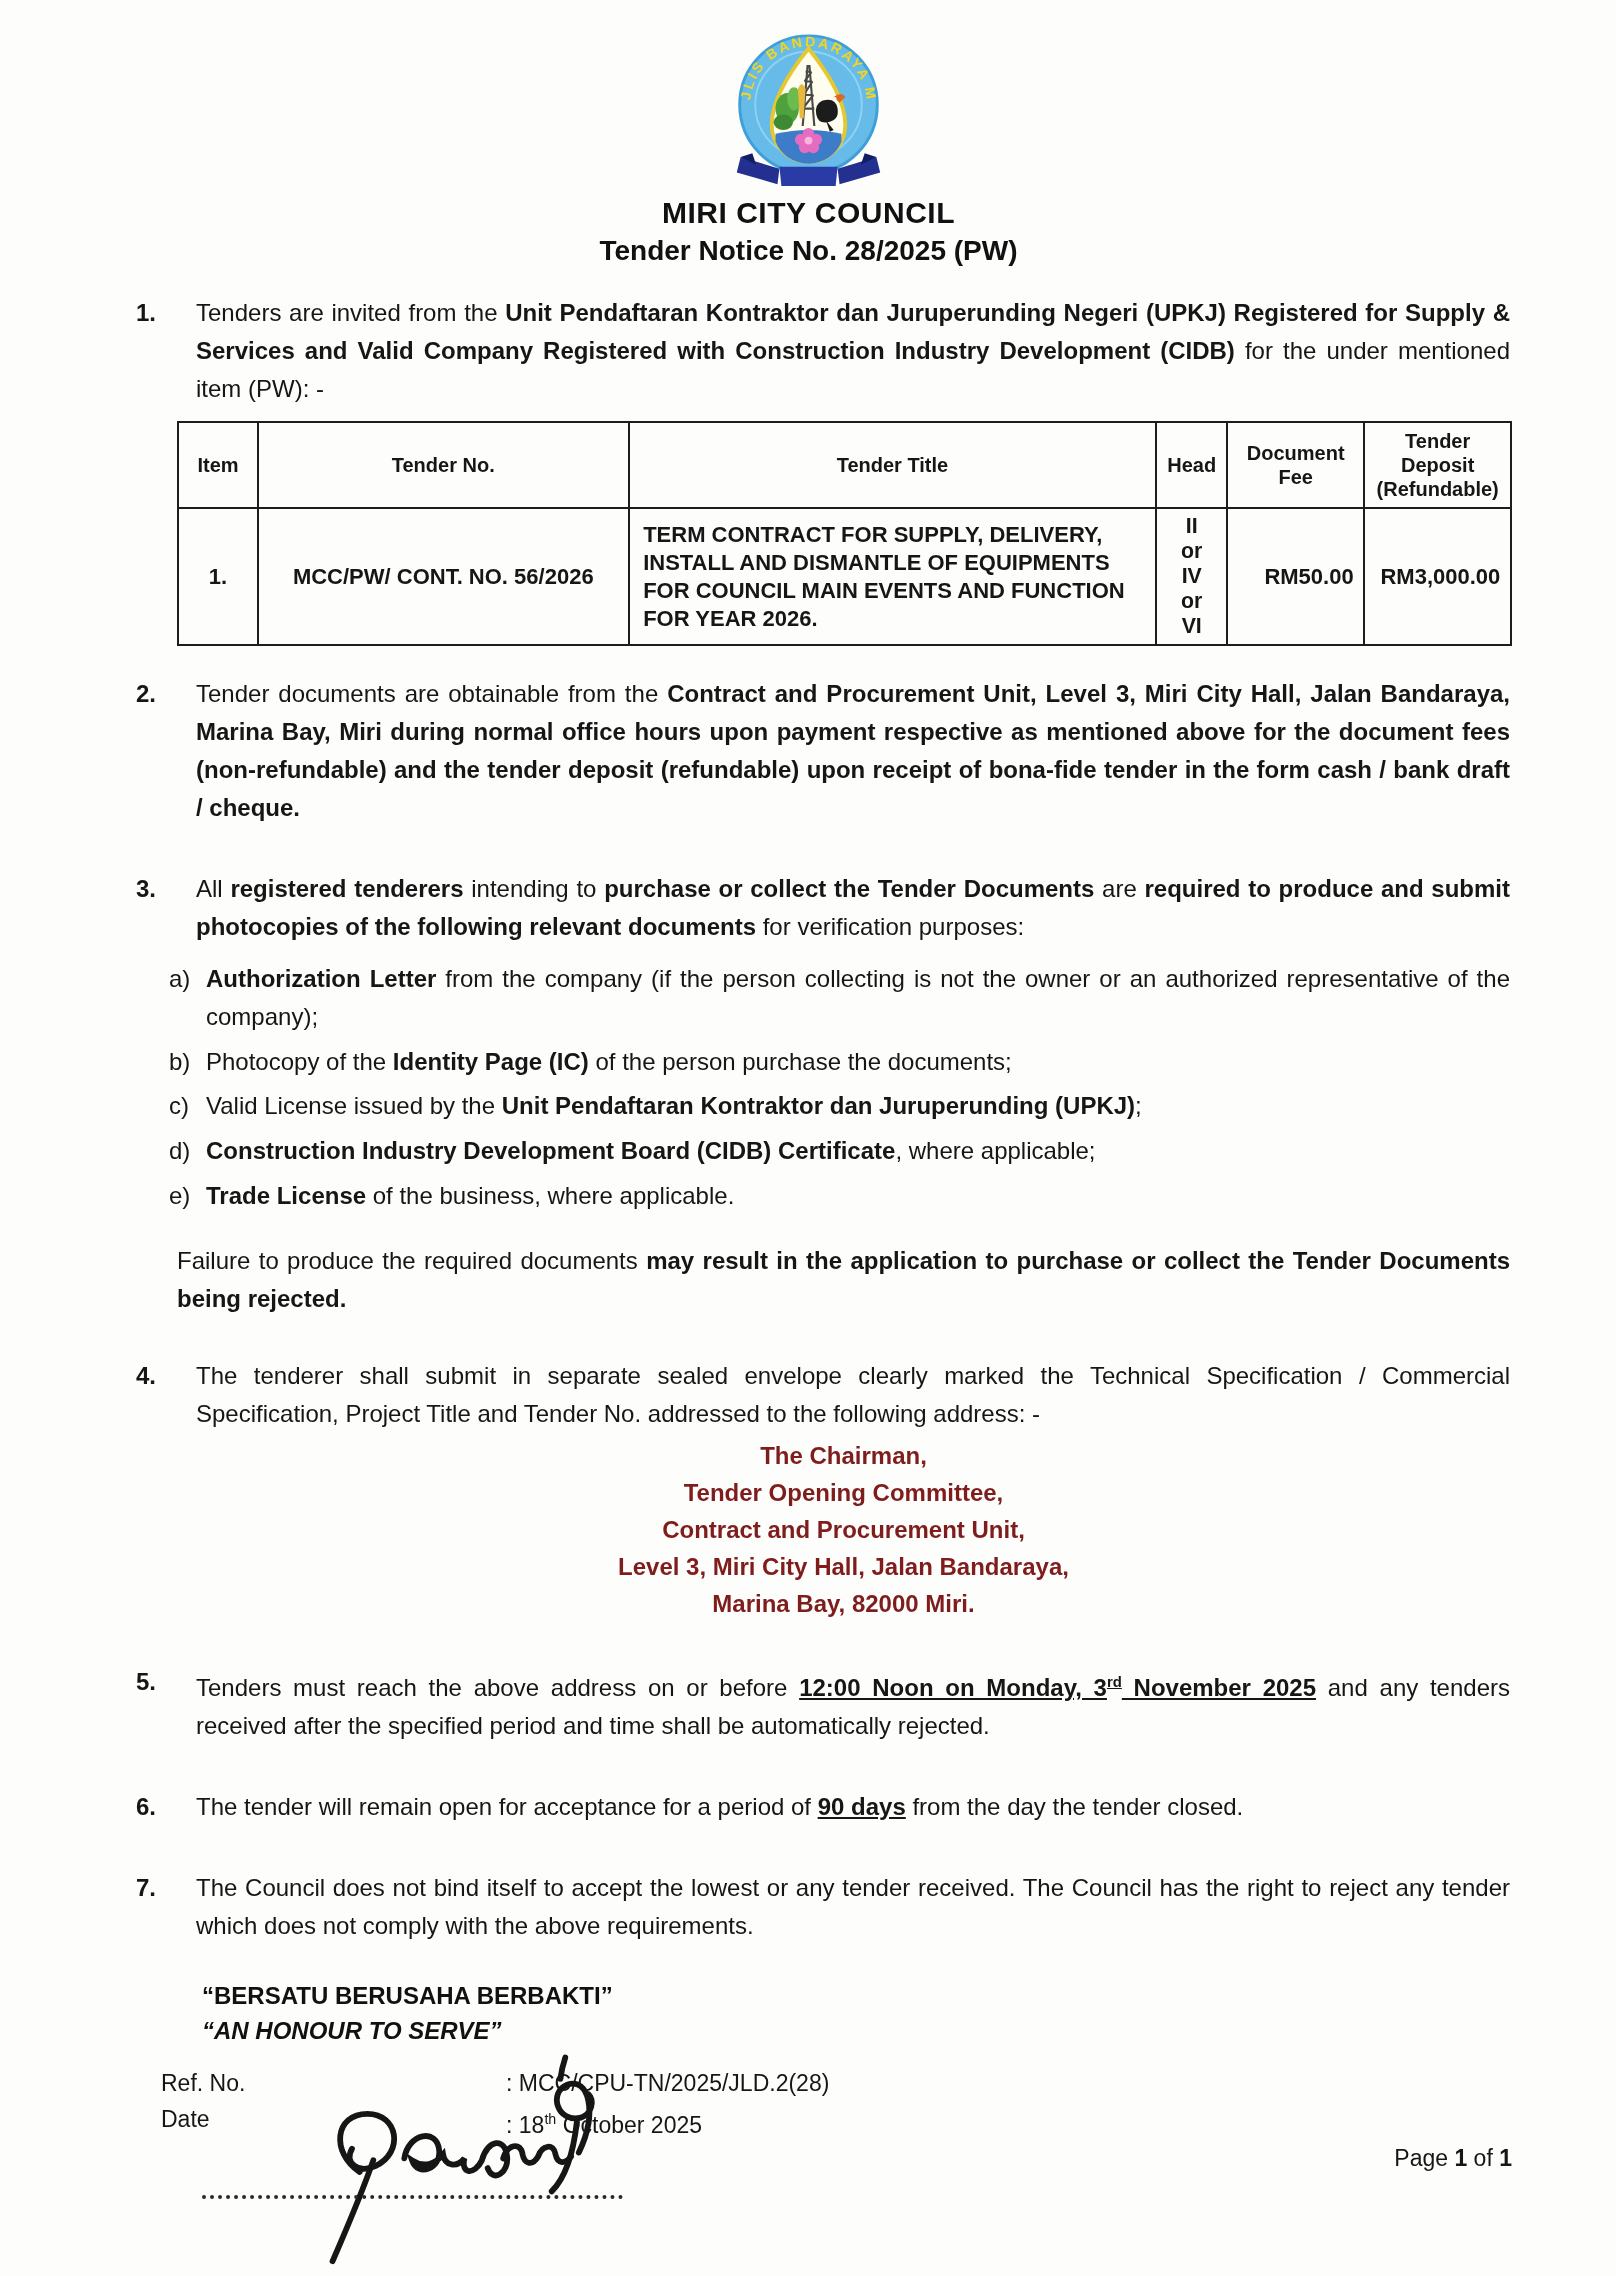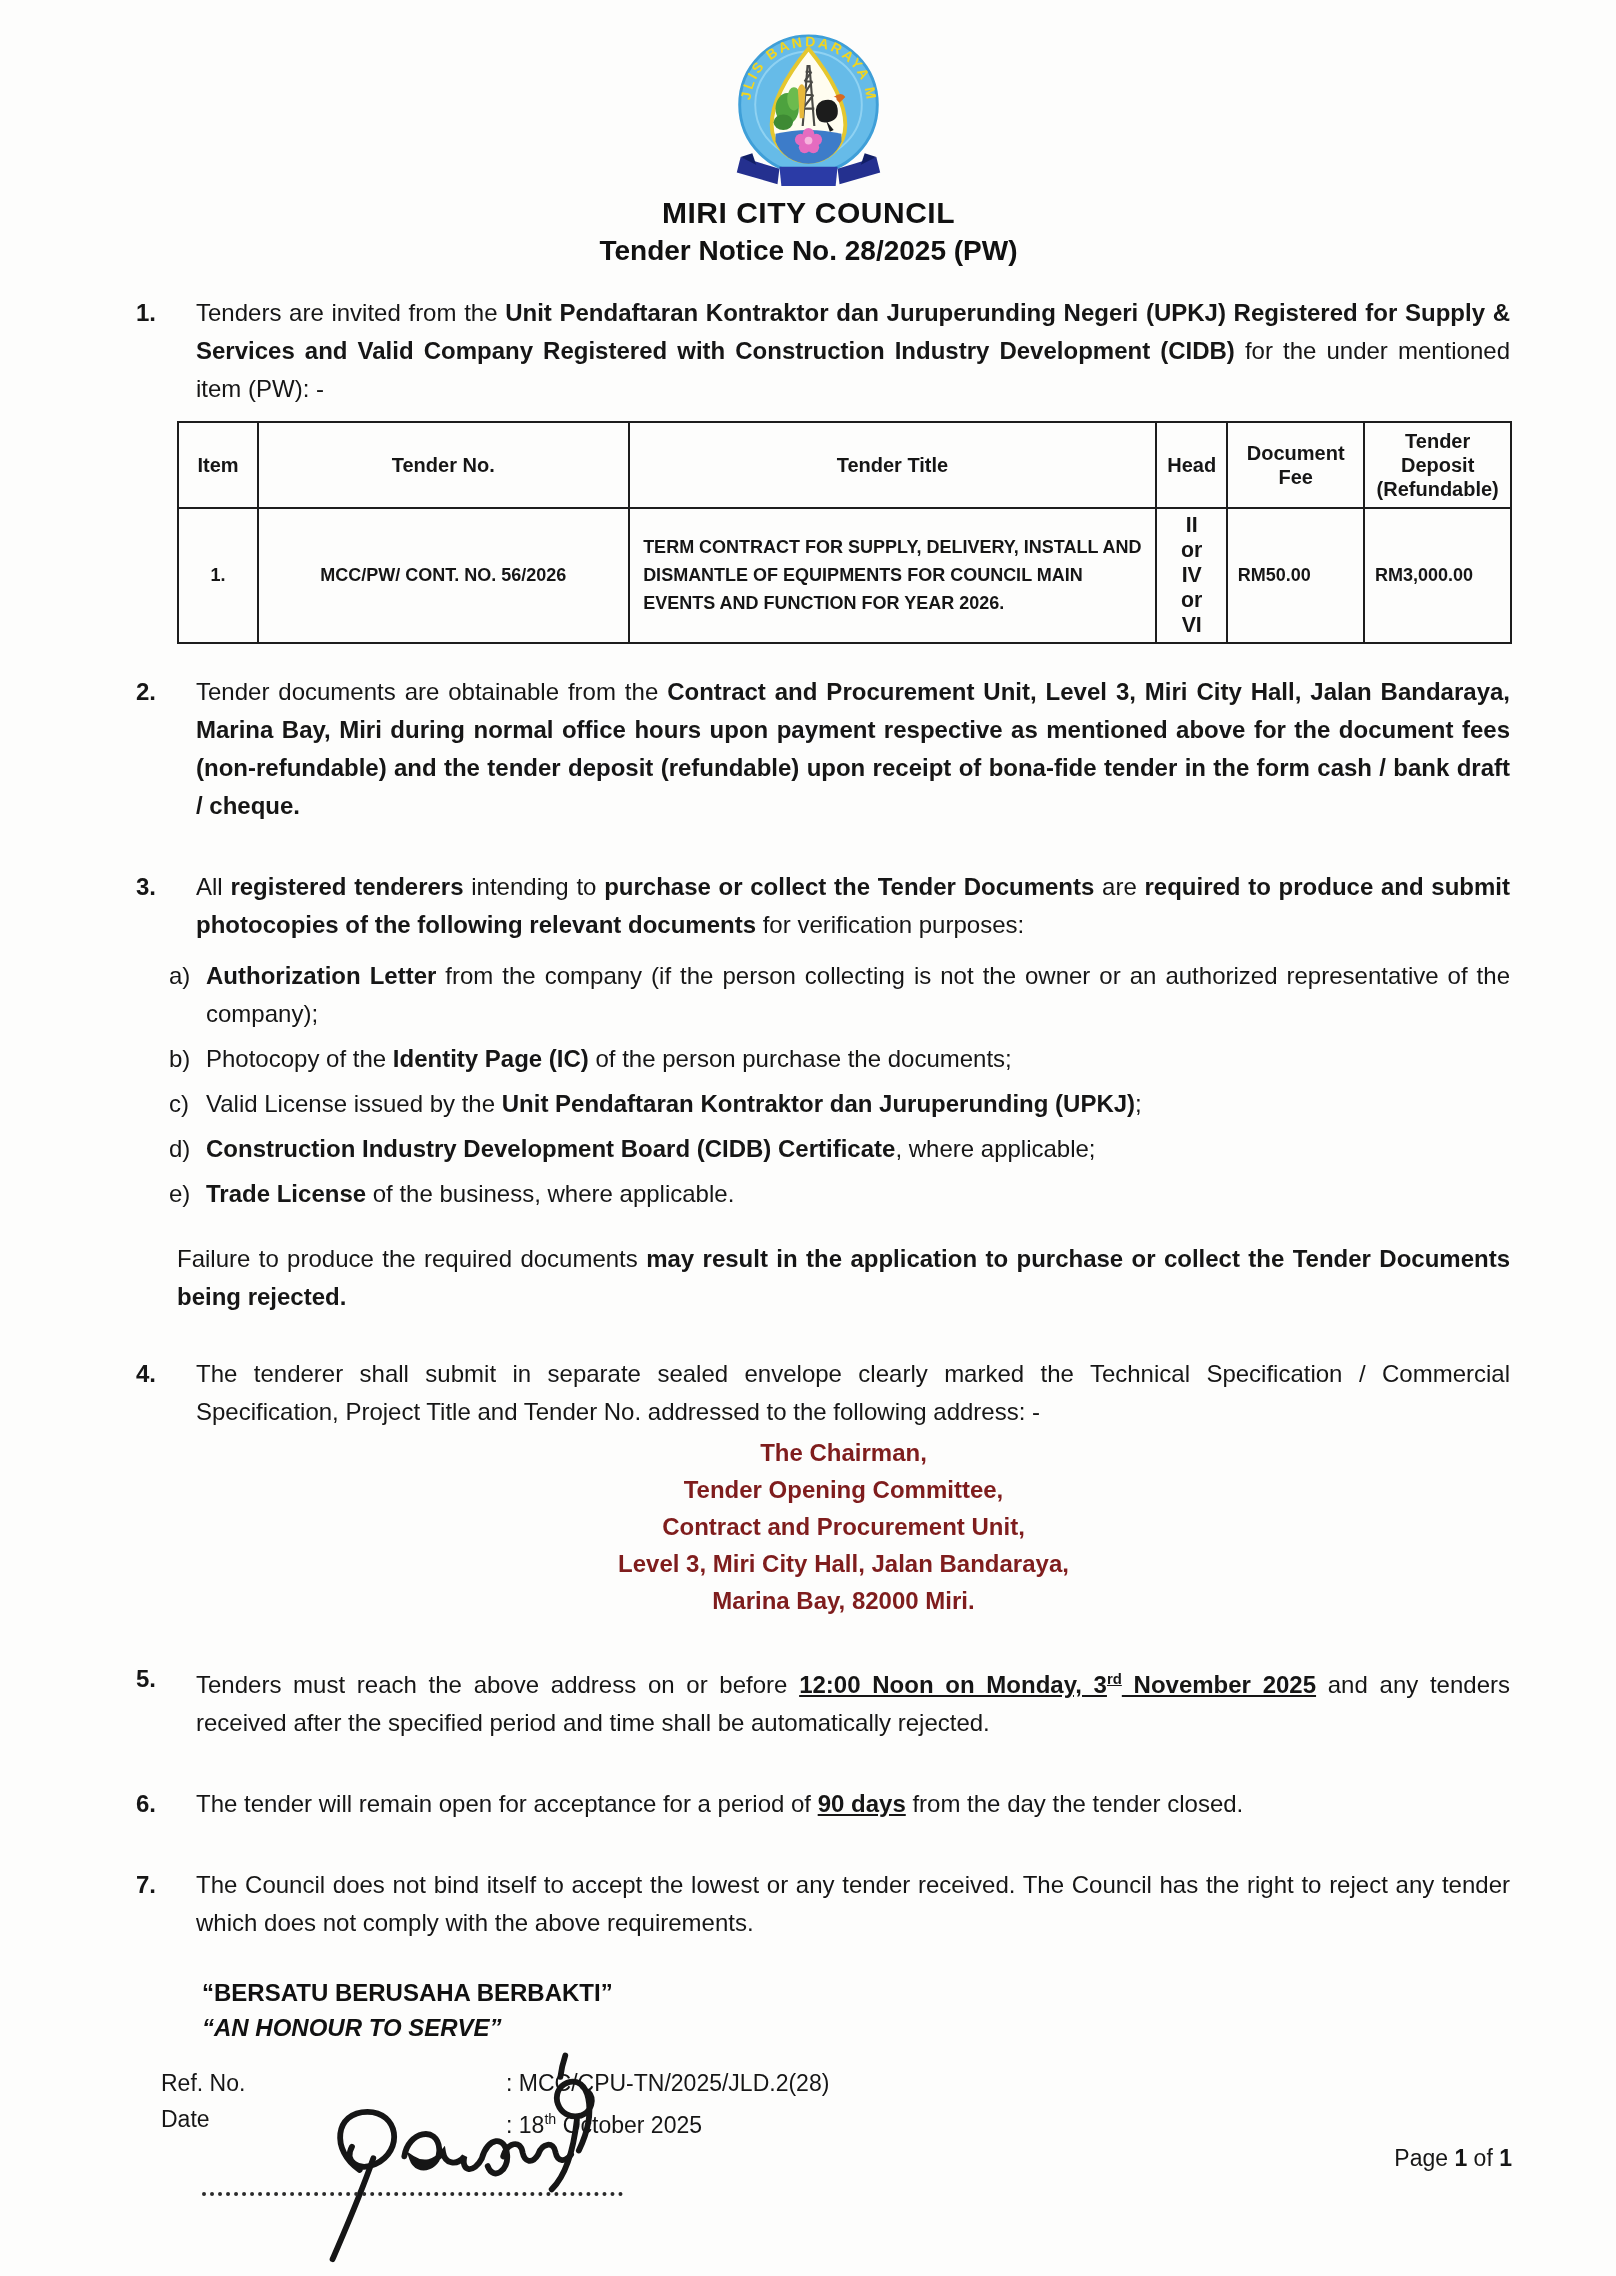--- a/index.html
+++ b/index.html
@@ -31,33 +31,33 @@
 
   
   .tbl-wrap { margin:13.6px 0 29px 41px; }
   table { border-collapse:collapse; width:1335px; table-layout:fixed; }
   th,td { border:2.9px solid #1d1d1d; }
   th {
     font-size:20px; font-weight:700; text-align:center;
     vertical-align:middle; padding:5.8px 3.9px; line-height:24px;
   }
   td {
-    font-weight:700; font-size:18px; vertical-align:middle; padding:7.8px 9.7px;
+    font-weight:700; font-size:22px; vertical-align:middle; padding:7.8px 9.7px;
   }
   .c-item  { width:6.0%; }
   .c-no    { width:27.8%; }
   .c-title { width:39.6%; }
   .c-head  { width:5.3%; }
   .c-fee   { width:10.3%; }
   .c-dep   { width:11.0%; }
   td.cell-item { text-align:center; }
   td.cell-no { text-align:center; }
   td.cell-title { text-align:left; line-height:28px; padding:11.6px 13.6px; }
   td.cell-head { text-align:center; line-height:25px; font-size:21.3px; white-space:pre-line; padding:3.9px 1.9px; }
-  td.cell-fee, td.cell-dep { text-align:left; }
+  td.cell-fee, td.cell-dep { text-align:right; }
 
   
   .sublist { margin-top:13.6px; }
   .subitem { display:flex; margin-bottom:6.8px; }
   .subitem .submark { flex:0 0 37px; margin-left:33px; }
   .subtext { flex:1; text-align:justify; }
   .failure { margin:27px 0 39px 41px; text-align:justify; }
 
   .address {
     margin:3.9px 0 41px 41px; text-align:center; font-weight:700;

